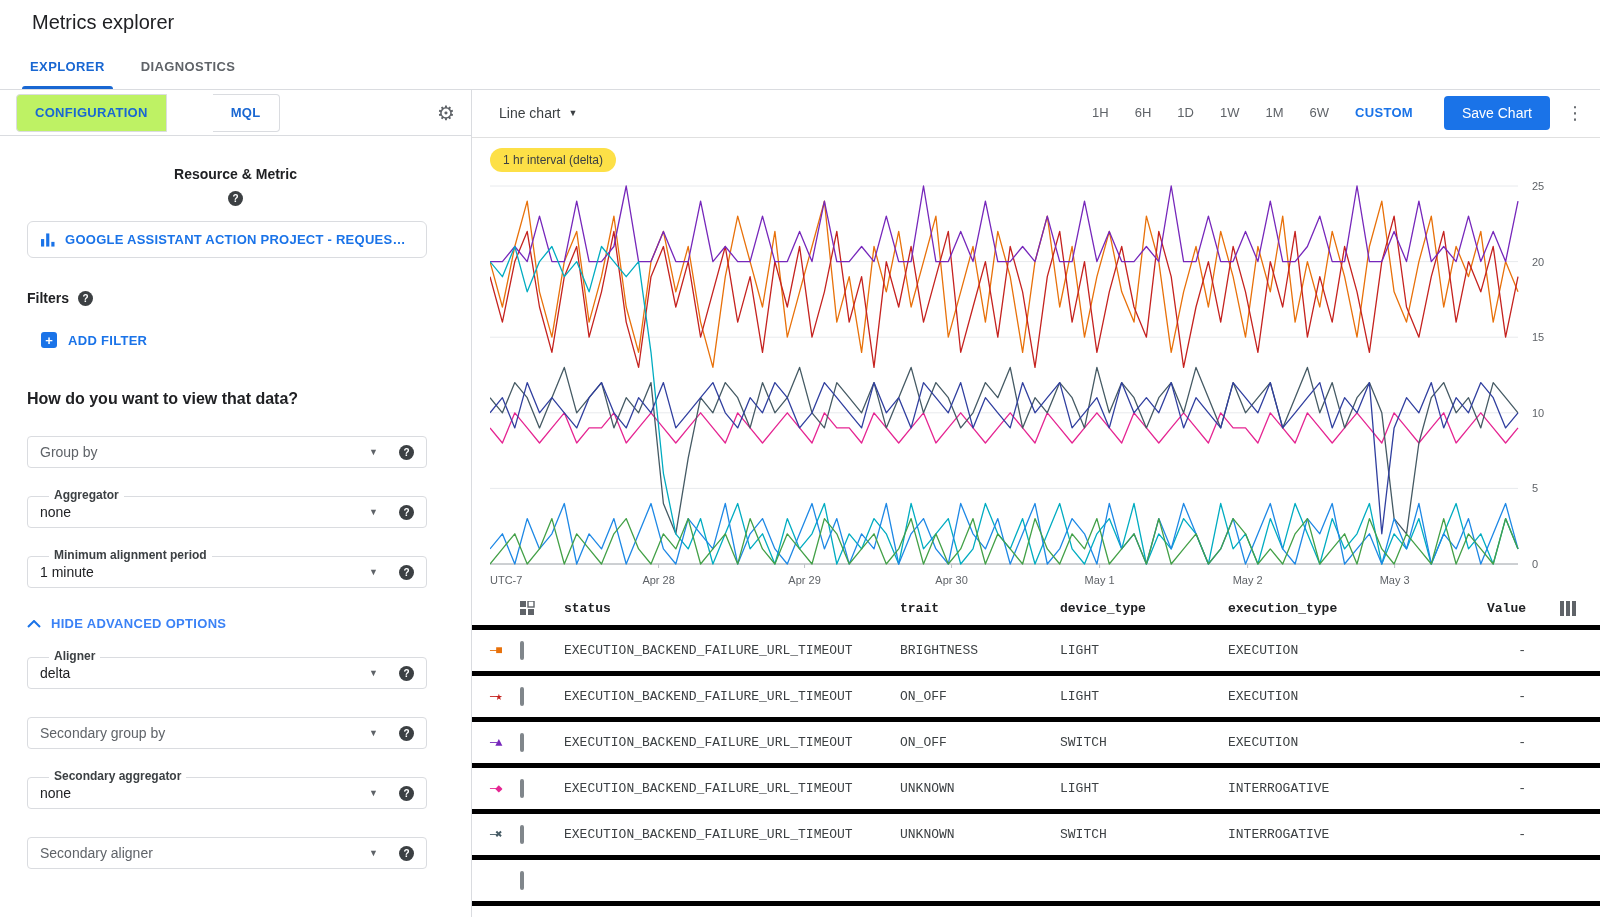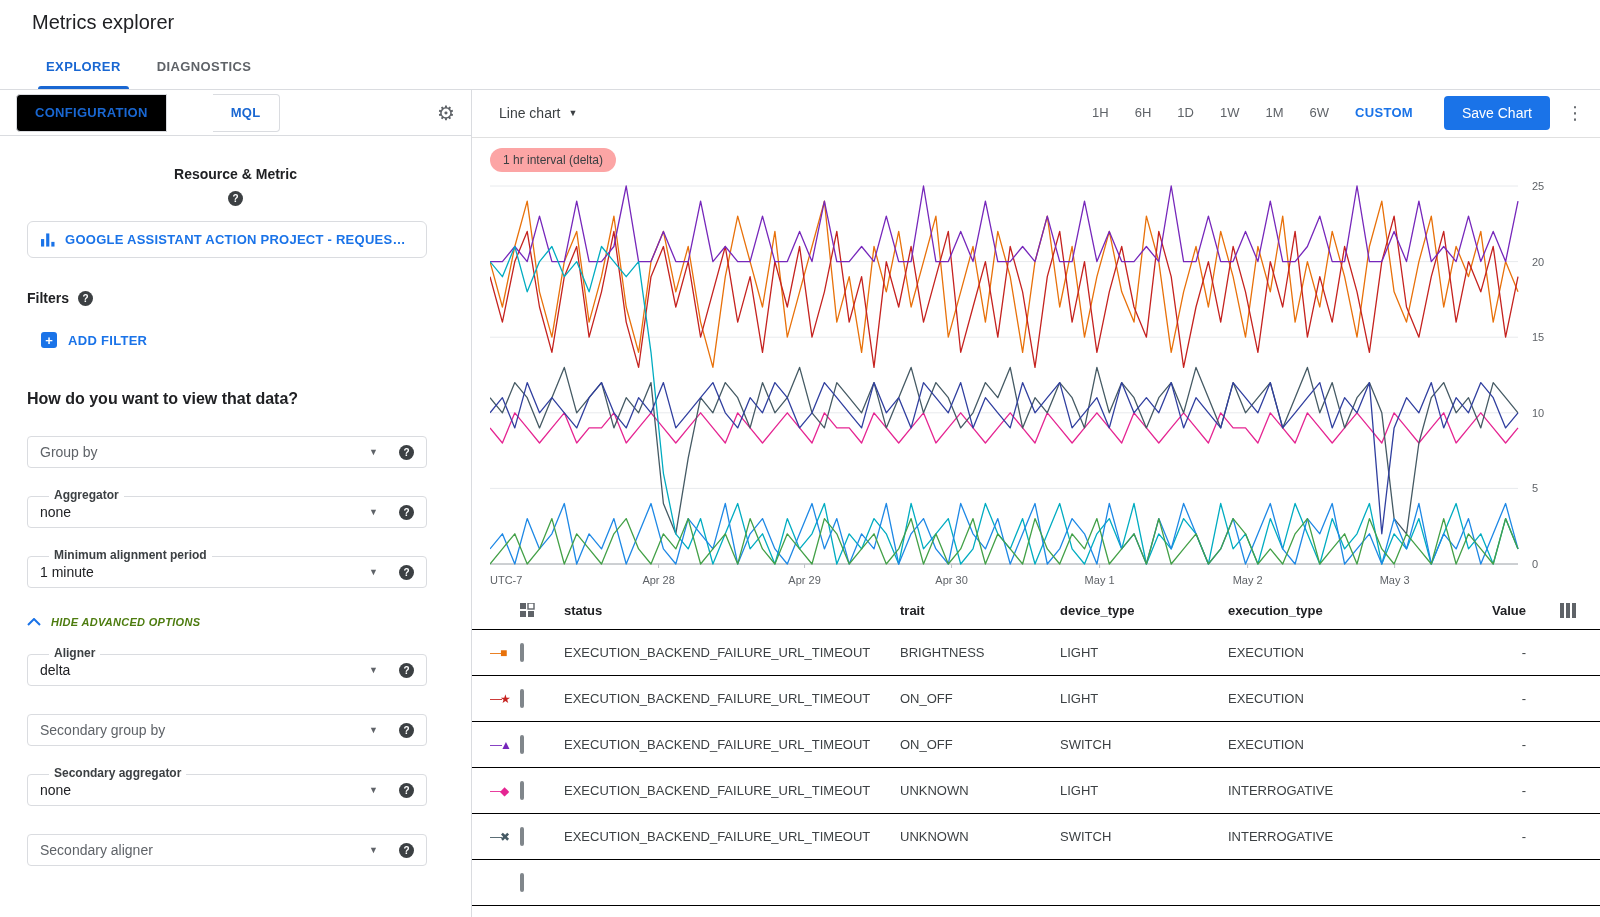--- a/index.html
+++ b/index.html
@@ -4,40 +4,40 @@
 <style>
   * { box-sizing: border-box; margin: 0; padding: 0; }
   html,body { width:1600px; height:917px; overflow:hidden; background:#fff;
     font-family:"Liberation Sans", sans-serif; color:#202124; }
 
   
   .app-header { height:44px; display:flex; align-items:center; padding:0 32px; }
   .app-header .title { font-size:20px; font-weight:500; color:#202124; }
 
   
-  .tabbar { height:46px; border-bottom:1px solid #dadce0; display:flex; padding:0 28px; }
+  .tabbar { height:46px; border-bottom:1px solid #dadce0; display:flex; padding:0 12px; }
   .tab { padding:0 18px; display:flex; align-items:center; font-size:13px; font-weight:700;
          letter-spacing:.4px; color:#5f6368; cursor:pointer; position:relative; background:none; border:none; }
   .tab.active { color:#1967d2; }
   .tab.active::after { content:""; position:absolute; left:10px; right:10px; bottom:0; height:3px;
          background:#1967d2; border-radius:3px 3px 0 0; }
 
   
   .content { display:flex; height:827px; }
   .left { width:472px; flex:none; border-right:1px solid #dadce0; }
   .right { flex:1; min-width:0; }
 
   
   .panel-top { height:46px; padding:4px 16px; display:flex; align-items:center;
                justify-content:space-between; border-bottom:1px solid #dadce0; }
   .seg { display:flex; }
   .seg-btn { height:38px; padding:0 18px; font-size:13px; font-weight:700; letter-spacing:.3px;
              border:1px solid #dadce0; background:#fff; color:#1967d2; cursor:pointer;
              font-family:inherit; }
-  .seg-btn.active { background:#000000; }
+  .seg-btn.active { background:#bef264; }
   .seg-btn:first-child { border-radius:4px 0 0 4px; }
   .seg-btn:last-child { border-radius:0 4px 4px 0; border-left:none;margin-left:46px; }
   .gear { font-size:20px; color:#5f6368; cursor:pointer; line-height:1; }
 
   .panel-body { padding:0 27px; }
   .section-label { display:flex; align-items:center; gap:9px; font-size:14px; font-weight:700; }
   .rm-label { margin-top:30px;flex-direction:column; }
   .help { width:15px; height:15px; border-radius:50%; background:#3c4043; color:#fff;
           font-size:10px; font-weight:700; display:inline-flex; align-items:center;
           justify-content:center; flex:none; cursor:pointer; }
@@ -62,47 +62,47 @@
   .field { height:32px; border:1px solid #dadce0; border-radius:4px; display:flex;
            align-items:center; padding:0 12px; cursor:pointer; background:#fff; }
   .field-label { position:absolute; top:-7px; left:22px; background:#fff; padding:0 5px;
                  font-size:12px; font-weight:700; color:#3c4043; line-height:13px; }
   .field-value { flex:1; font-size:14px; color:#202124; }
   .field-value.placeholder { color:#5f6368; }
   .dd-arrow { font-size:9px; color:#5f6368; margin-right:21px; }
 
   .adv-toggle { margin-top:28px; display:flex; align-items:center; gap:10px; background:none;
                 border:none; cursor:pointer; font-family:inherit; }
-  .adv-toggle .adv-text { font-size:11px; font-weight:700; letter-spacing:.3px; color:#4d7c0f;font-style:italic; }
+  .adv-toggle .adv-text { font-size:13px; font-weight:700; letter-spacing:.3px; color:#3b82f6; }
 
   
   .toolbar { height:48px; border-bottom:1px solid #e0e0e0; display:flex; align-items:center;
              padding:0 16px 2px 27px; }
   .chart-type { display:flex; align-items:center; gap:8px; background:none; border:none;
                 cursor:pointer; font-family:inherit; font-size:14px; color:#3c4043; font-weight:400; }
   .chart-type .dd-arrow { margin:0; color:#3c4043; }
   .toolbar-right { margin-left:auto; display:flex; align-items:center; }
   .range-btn { background:none; border:none; cursor:pointer; font-family:inherit; font-size:13px;
                font-weight:500; color:#5f6368; padding:8px 13px; }
   .range-btn.custom { color:#1a73e8; font-weight:700; letter-spacing:.3px; margin-right:18px; }
   .save-btn { height:34px; padding:0 18px; background:#1a73e8; color:#fff; border:none;
               border-radius:4px; font-family:inherit; font-size:14px; font-weight:500; cursor:pointer; }
   .kebab { font-size:18px; color:#5f6368; margin-left:16px; cursor:pointer; }
 
   
   .chart-area { padding:10px 16px 0 18px; }
-  .interval-chip { display:inline-block; background:#fca5a5; color:#3c4043; font-size:12px;
+  .interval-chip { display:inline-block; background:#fde047; color:#3c4043; font-size:12px;
                    border-radius:14px; padding:5px 13px; }
   #chart-svg { display:block; margin-top:2px; }
 
   
   .tbl { margin-top:0; }
   .tbl-row, .tbl-header { display:grid;
       grid-template-columns:30px 44px 336px 160px 168px 234px 64px 1fr;
-      align-items:center; padding:0 24px 0 18px; border-bottom:1px solid #000000; }
+      align-items:center; padding:0 24px 0 18px; border-bottom:5px solid #000000;font-family:Liberation Mono, monospace; }
   .tbl-header { height:38px; font-size:13px; font-weight:700; color:#202124; }
   .tbl-row { height:46px; font-size:13px; color:#3c4043; }
   .hdr-cell { display:flex; align-items:center; gap:8px; }
   .cell-right { text-align:right; }
   .icon-right { display:flex; justify-content:flex-end; }
   .marker { font-size:12px; letter-spacing:-2px; white-space:nowrap; }
   .checkbox { width:18px; height:18px; border:2px solid #80868b; border-radius:2px; cursor:pointer; }
   .mono-ellipsis { white-space:nowrap; overflow:hidden; text-overflow:ellipsis; padding-right:10px; }
 </style>
 </head>

